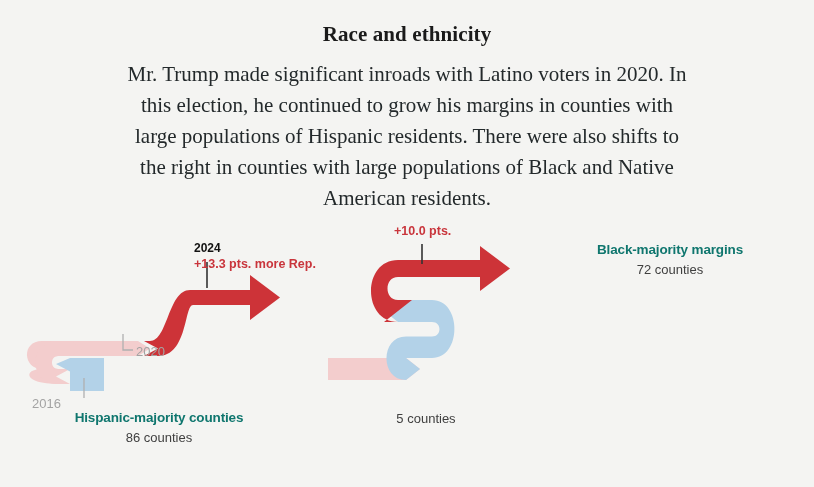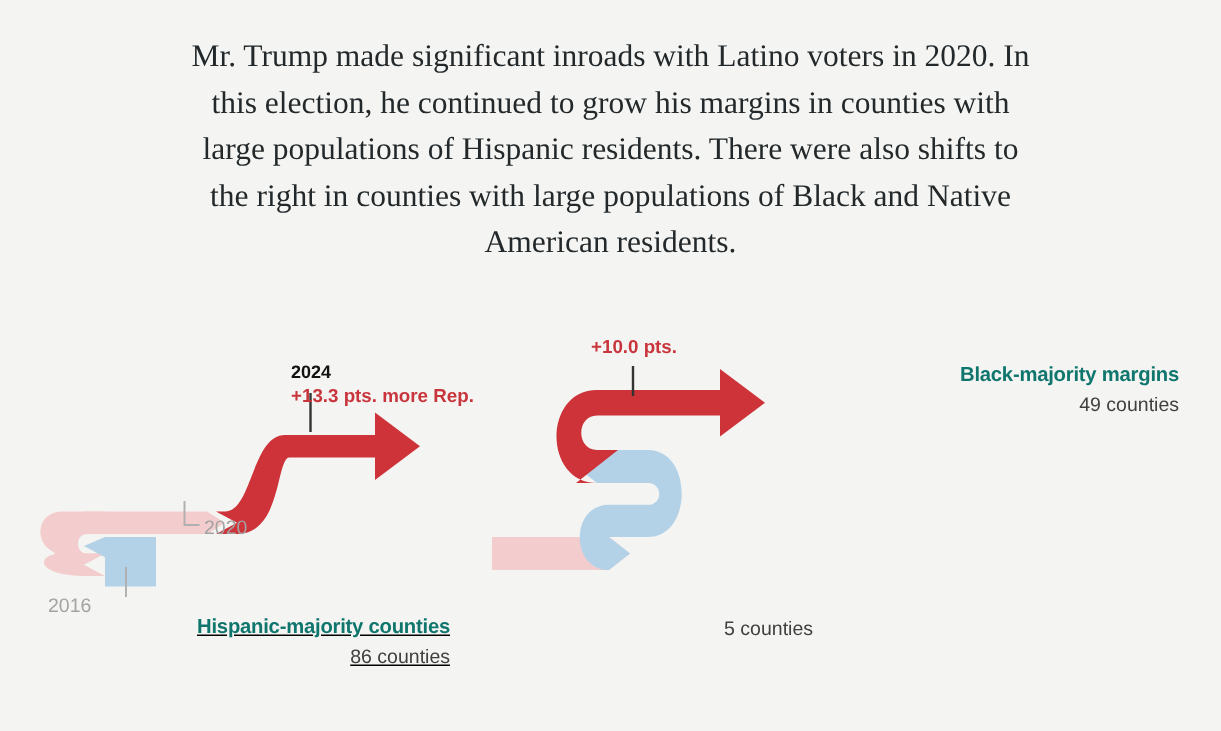--- a/index.html
+++ b/index.html
@@ -46,23 +46,23 @@
   .charts {
     position: absolute;
     top: 238px;
     left: 0;
     width: 814px;
     display: flex;
     justify-content: flex-start;
   }
   .chart {
     position: relative;
-    text-align: right;
-  }
-  .chart-1 { width: 282px; margin-left: 18px; text-decoration: underline; }
+    text-align: center;
+  }
+  .chart-1 { width: 282px; margin-left: 18px; }
   .chart-2 { width: 232px; margin-left: 10px; }
   .chart-3 { width: 232px; margin-left: 12px; }
 
   .chart-graphic {
     position: relative;
     height: 168px;
   }
   .chart-graphic svg {
     display: block;
     overflow: visible;
@@ -110,20 +110,21 @@
     stroke-width: 1.3;
     fill: none;
   }
 </style>
 </head>
 <body>
 
 <div class="page">
 
   <div class="header">
+    <h2 class="section-title">Race and ethnicity</h2>
     <p class="section-body">Mr. Trump made significant inroads with Latino voters in 2020. In this election, he continued to grow his margins in counties with large populations of Hispanic residents. There were also shifts to the right in counties with large populations of Black and Native American residents.</p>
   </div>
 
   <div class="charts">
 
     <div class="chart chart-1">
       <div class="chart-graphic">
         <svg width="282" height="168" viewBox="0 0 282 168" xmlns="http://www.w3.org/2000/svg">
 
           <path d="M 24 131
@@ -215,17 +216,17 @@
 
           <line class="tick" x1="112" y1="6" x2="112" y2="26"></line>
           <text class="ann-pts" x="84" y="-3">+10.0 pts.</text>
         </svg>
       </div>
       <div class="chart-sublabel">5 counties</div>
     </div>
 
     <div class="chart chart-3">
       <div class="chart-label">Black-majority margins</div>
-      <div class="chart-sublabel">49 counties</div>
+      <div class="chart-sublabel">72 counties</div>
     </div>
 
   </div>
 </div>
 
 </body></html>

